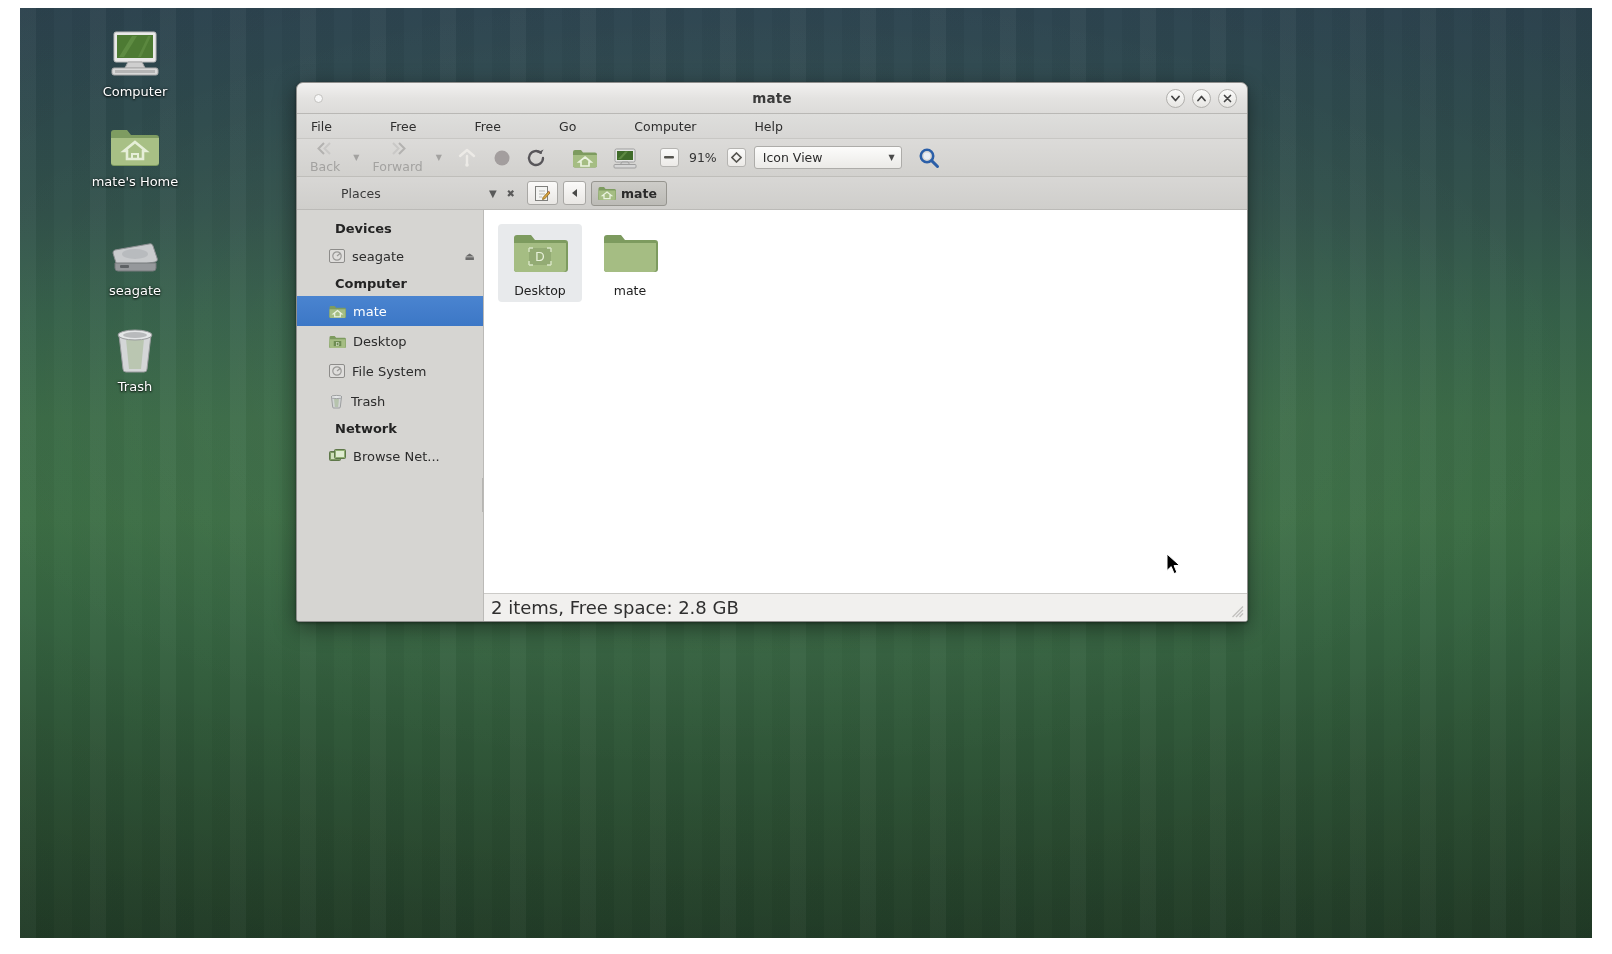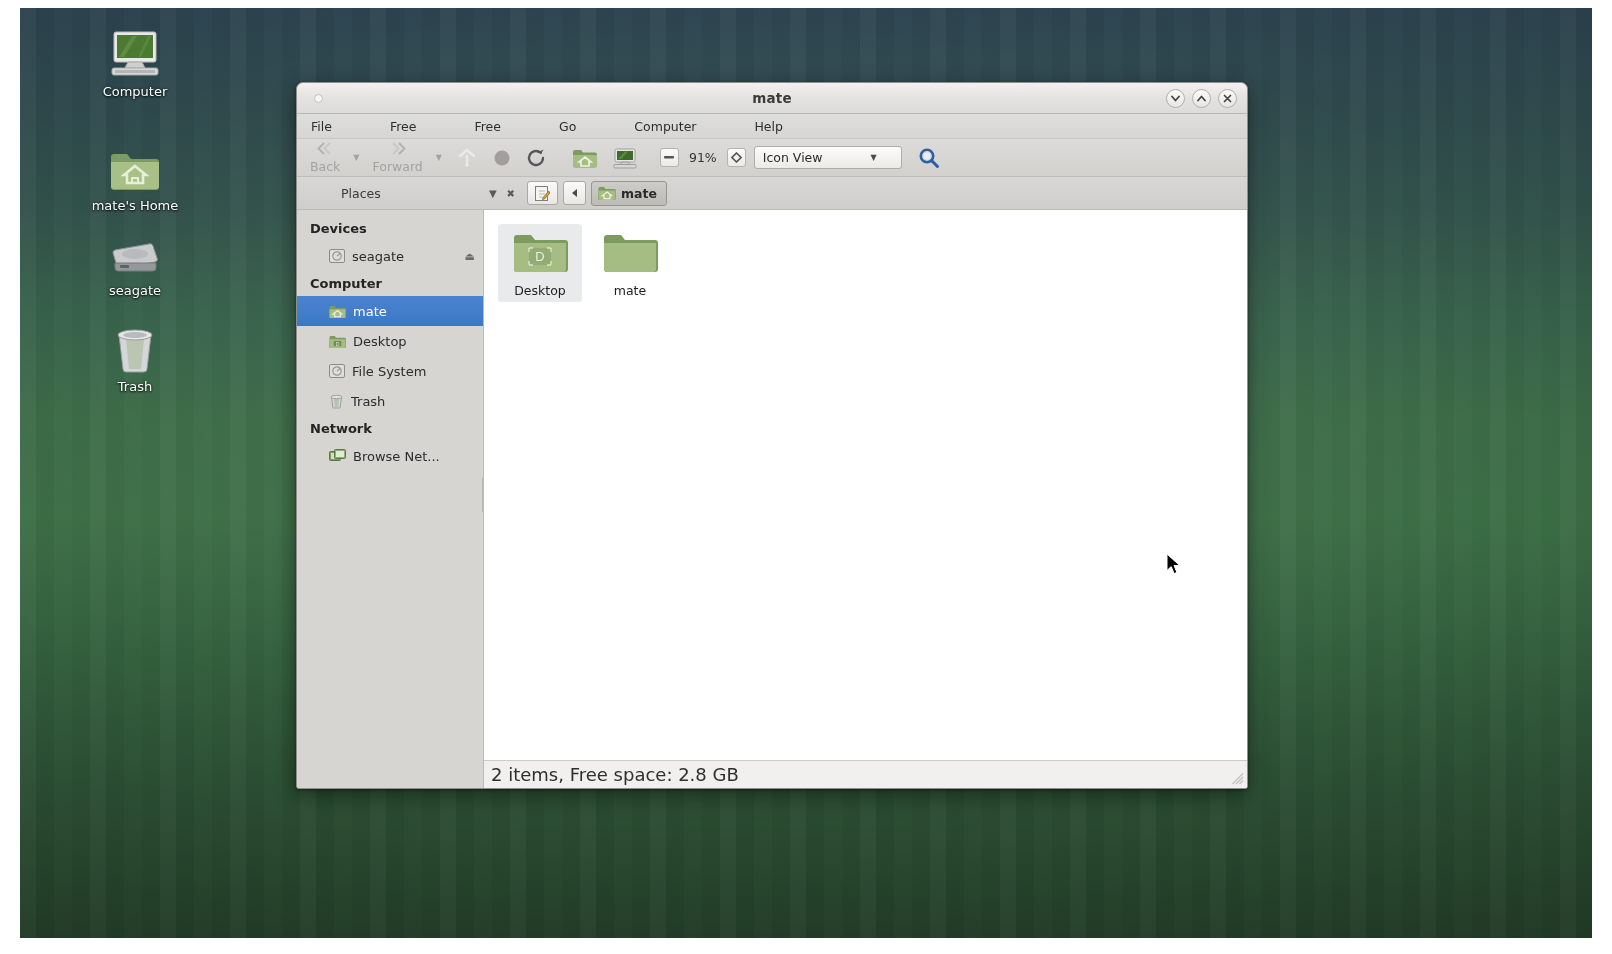--- a/index.html
+++ b/index.html
@@ -60,21 +60,21 @@
     height: 54px;
     display: flex; align-items: flex-end; justify-content: center;
     margin-bottom: 4px;
   }
   .desk-icon .lbl { display: block; line-height: 15px; }
 
   
   #window {
     position: absolute;
     left: 276px; top: 74px;
-    width: 952px; height: 707px;
+    width: 952px; height: 540px;
     border-radius: 7px 7px 3px 3px;
     background: #d9d8d6;
     box-shadow: 0 6px 22px rgba(0,0,0,0.45), 0 1px 3px rgba(0,0,0,0.4);
     display: flex; flex-direction: column;
     overflow: hidden;
     border: 1px solid #8f8f8d;
   }
   
   #titlebar {
     height: 31px; flex: 0 0 31px;
@@ -141,21 +141,21 @@
     border: 1px solid #b5b4b1;
     display: flex; align-items: center; justify-content: center;
     font-size: 11px; color: #55544f;
   }
   #zoomlabel { font-size: 12.5px; color: #343434; padding: 0 8px; font-weight: 500; }
   #viewselect {
     height: 23px; min-width: 148px;
     background: linear-gradient(180deg,#fcfcfb,#ebeae7);
     border: 1px solid #adaca9; border-radius: 3px;
     display: flex; align-items: center; justify-content: space-between;
-    padding: 0 24px 0 8px; margin-left: 6px;
+    padding: 0 6px 0 8px; margin-left: 6px;
     font-size: 12.5px; color: #2b2b2b;
   }
   #viewselect .caret { font-size: 8px; color: #4a4a4a; }
 
   
   #pathrow {
     height: 33px; flex: 0 0 33px;
     background: linear-gradient(180deg,#d8d7d5,#cfcecb);
     display: flex; align-items: center;
     border-bottom: 1px solid #bbbab7;
@@ -191,21 +191,21 @@
   #sidebar {
     width: 187px; flex: 0 0 187px;
     background: #d6d5d2;
     border-right: 1px solid #bbbab7;
     padding-top: 6px;
     overflow: hidden;
     position: relative;
   }
   .sb-group {
     font-size: 13px; font-weight: bold; color: #242424;
-    padding: 5px 0 5px 13px;
+    padding: 5px 0 5px 38px;
   }
   .sb-item {
     display: flex; align-items: center; gap: 7px;
     font-size: 13px; color: #2c2c2c;
     padding: 4px 8px 4px 32px;
     height: 30px;
   }
   .sb-item.sel { background: linear-gradient(180deg,#4a84d0,#3c77c6); color: #ffffff; }
   .sb-item .eject { margin-left: auto; font-size: 11px; color: #6b6b6b; }
   .sb-item .txt { white-space: nowrap; overflow: hidden; text-overflow: ellipsis; }
@@ -255,21 +255,21 @@
         <path d="M13 27 L26 6 L31 6 L18 27 Z" fill="#6d9a4e" opacity=".55"></path>
         <path d="M32 27 L42 6 L45 6 L35 27 Z" fill="#6d9a4e" opacity=".45"></path>
         <path d="M22 32 h14 l3 6 h-20 z" fill="#cfcfcf" stroke="#a9a9a9"></path>
         <rect x="6" y="38" width="46" height="7" rx="2" fill="#d8d8d8" stroke="#a9a9a9"></rect>
         <rect x="9" y="40" width="40" height="3" fill="#b5b5b5"></rect>
       </svg>
     </div>
     <span class="lbl">Computer</span>
   </div>
 
-  <div class="desk-icon" style="left:53px; top:132px;">
+  <div class="desk-icon" style="left:53px; top:108px;">
     <div class="glyph">
       <svg width="52" height="46" viewBox="0 0 52 46">
         <path d="M2 9 a3 3 0 0 1 3-3 h13 l4 5 h25 a3 3 0 0 1 3 3 v25 a3 3 0 0 1 -3 3 h-42 a3 3 0 0 1 -3 -3 z" fill="#7e9c61"></path>
         <path d="M2 14 h48 v24 a3 3 0 0 1 -3 3 h-42 a3 3 0 0 1 -3 -3 z" fill="#a8c085"></path>
         <path d="M26 18 l11 9 h-3 v8 h-16 v-8 h-3 z" fill="none" stroke="#e6efd8" stroke-width="2.6"></path>
         <rect x="23" y="30" width="6" height="5" fill="none" stroke="#e6efd8" stroke-width="2"></rect>
       </svg>
     </div>
     <span class="lbl">mate's Home</span>
   </div>

